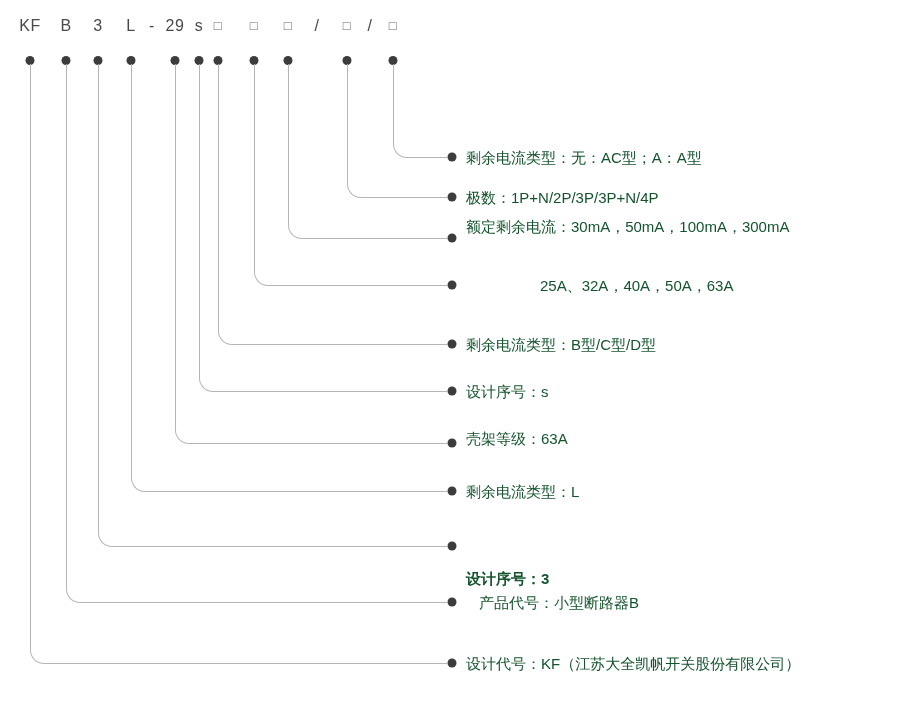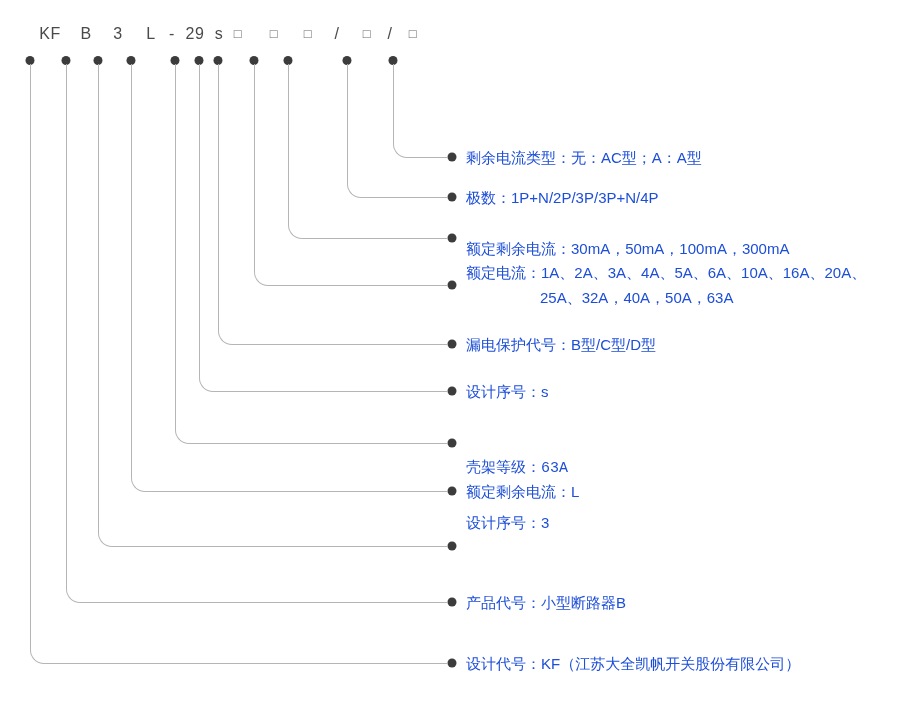--- a/index.html
+++ b/index.html
@@ -12,25 +12,24 @@
     width: 900px;
     height: 712px;
     background: #ffffff;
     font-family: "Liberation Sans", "DejaVu Sans", sans-serif;
     overflow: hidden;
   }
 
   
   .code-row {
     position: absolute;
-    top: 24px;
+    top: 16px;
     left: 0;
     width: 430px;
     height: 24px;
-    margin-left: 20px;
   }
   .code-char {
     position: absolute;
     top: 0;
     transform: translateX(-50%);
     font-size: 16px;
     color: #4a4a4a;
     line-height: 20px;
     white-space: pre;
     letter-spacing: 0.5px;
@@ -68,21 +67,21 @@
     border-radius: 50%;
     background: #3c3c3c;
     transform: translate(-50%, -50%);
     left: 452px;
   }
   .label-text {
     position: absolute;
     left: 466px;
     transform: translateY(-50%);
     font-size: 15px;
-    color: #1d4ed8;
+    color: #14532d;
     line-height: 25px;
     white-space: pre;
   }
   .label-text .l2 {
     display: block;
     padding-left: 74px;
   }
 </style>
 </head>
 <body>
@@ -130,32 +129,32 @@
       <div class="leader" style="left: 97.5px; top: 64px; width: 348px; height: 482px;"></div>
       <div class="leader" style="left: 65.5px; top: 64px; width: 380px; height: 538px;"></div>
       <div class="leader" style="left: 29.5px; top: 64px; width: 416px; height: 599px;"></div>
     </div>
   <div id="labels">
       <div class="label-dot" style="top: 157px;"></div>
       <div class="label-text" style="top: 157px;"><span>剩余电流类型：无：AC型；A：A型</span></div>
       <div class="label-dot" style="top: 197px;"></div>
       <div class="label-text" style="top: 197px;"><span>极数：1P+N/2P/3P/3P+N/4P</span></div>
       <div class="label-dot" style="top: 238px;"></div>
-      <div class="label-text" style="top: 248px;"><span>额定剩余电流：30mA，50mA，100mA，300mA</span></div>
+      <div class="label-text" style="top: 226px;"><span>额定剩余电流：30mA，50mA，100mA，300mA</span></div>
       <div class="label-dot" style="top: 285px;"></div>
-      <div class="label-text" style="top: 285px;"><span>额定电流：1A、2A、3A、4A、5A、6A、10A、16A、20A、</span><span class="l2">25A、32A，40A，50A，63A</span></div>
+      <div class="label-text" style="top: 285px;"><span class="l2">25A、32A，40A，50A，63A</span></div>
       <div class="label-dot" style="top: 344px;"></div>
-      <div class="label-text" style="top: 344px;"><span>漏电保护代号：B型/C型/D型</span></div>
+      <div class="label-text" style="top: 344px;"><span>剩余电流类型：B型/C型/D型</span></div>
       <div class="label-dot" style="top: 391px;"></div>
       <div class="label-text" style="top: 391px;"><span>设计序号：s</span></div>
       <div class="label-dot" style="top: 443px;"></div>
-      <div class="label-text" style="top: 468px; font-family: Liberation Mono, monospace;"><span>壳架等级：63A</span></div>
+      <div class="label-text" style="top: 438px;"><span>壳架等级：63A</span></div>
       <div class="label-dot" style="top: 491px;"></div>
-      <div class="label-text" style="top: 491px;"><span>额定剩余电流：L</span></div>
+      <div class="label-text" style="top: 491px;"><span>剩余电流类型：L</span></div>
       <div class="label-dot" style="top: 546px;"></div>
-      <div class="label-text" style="top: 522px;"><span>设计序号：3</span></div>
+      <div class="label-text" style="top: 578px; font-weight: bold;"><span>设计序号：3</span></div>
       <div class="label-dot" style="top: 602px;"></div>
-      <div class="label-text" style="top: 602px;"><span>产品代号：小型断路器B</span></div>
+      <div class="label-text" style="top: 602px; margin-left: 13px;"><span>产品代号：小型断路器B</span></div>
       <div class="label-dot" style="top: 663px;"></div>
       <div class="label-text" style="top: 663px;"><span>设计代号：KF（江苏大全凯帆开关股份有限公司）</span></div>
     </div>
 
 </div>
 
 </body></html>

